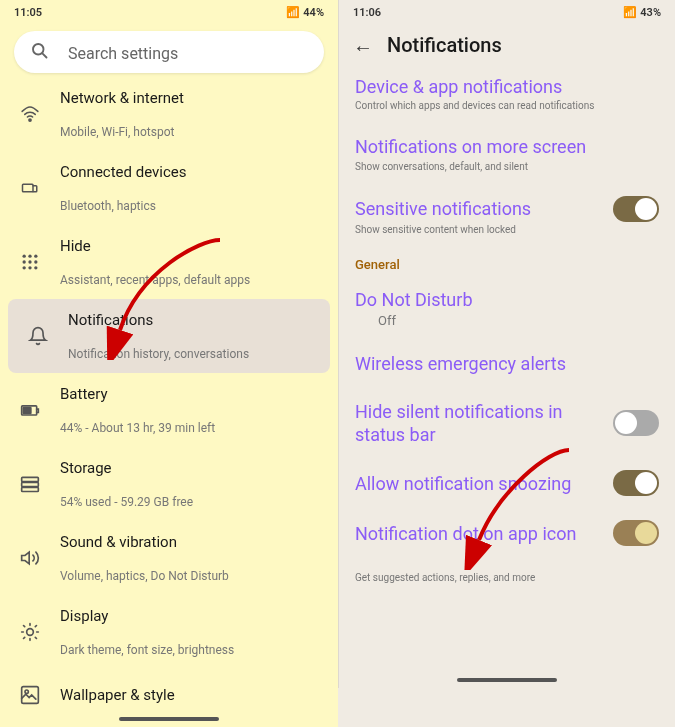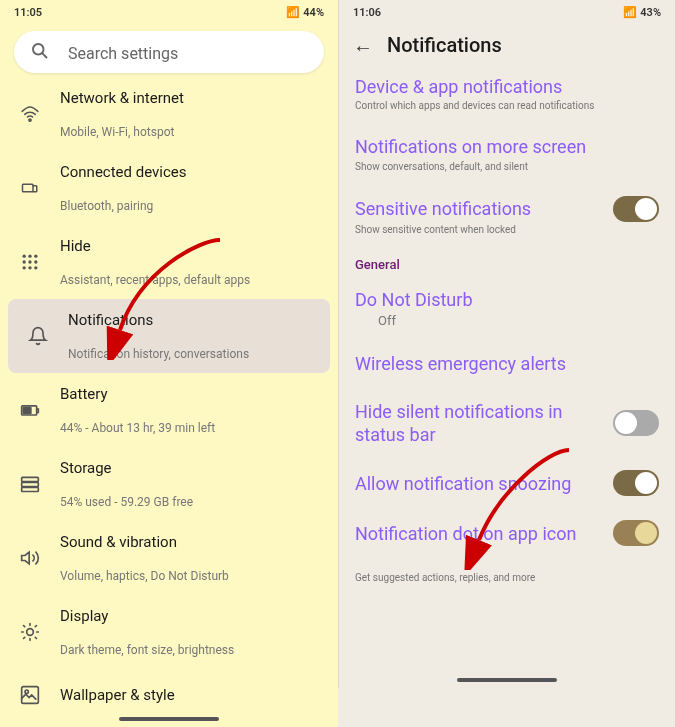--- a/index.html
+++ b/index.html
@@ -168,21 +168,21 @@
 
     .notif-item-subtitle {
       font-size: 10px;
       color: #777;
       margin-top: 2px;
     }
 
     .section-label {
       padding: 10px 16px 4px;
       font-size: 13px;
-      color: #701a75;
+      color: #a16207;
       font-weight: 500;
     }
 
     .notif-value {
       font-size: 13px;
       color: #777;
       margin-top: 2px;
       margin-left: 23px;
     }
 
@@ -284,21 +284,21 @@
 
     <div class="settings-item">
       <div class="settings-item-icon">
         <svg width="22" height="18" viewBox="0 0 24 24" fill="none" stroke="#555" stroke-width="2" stroke-linecap="round" stroke-linejoin="round">
           <rect x="2" y="7" width="14" height="10" rx="1"></rect>
           <path d="M16 9h4a1 1 0 011 1v6a1 1 0 01-1 1h-4"></path>
         </svg>
       </div>
       <div class="settings-item-text">
         <span class="settings-item-title">Connected devices</span>
-        <span class="settings-item-subtitle">Bluetooth, pairing</span>
+        <span class="settings-item-subtitle">Bluetooth, haptics</span>
       </div>
     </div>
 
     <div class="settings-item">
       <div class="settings-item-icon">
         <svg width="20" height="20" viewBox="0 0 24 24" fill="#555">
           <circle cx="5" cy="5" r="2"></circle>
           <circle cx="12" cy="5" r="2"></circle>
           <circle cx="19" cy="5" r="2"></circle>
           <circle cx="5" cy="12" r="2"></circle>

